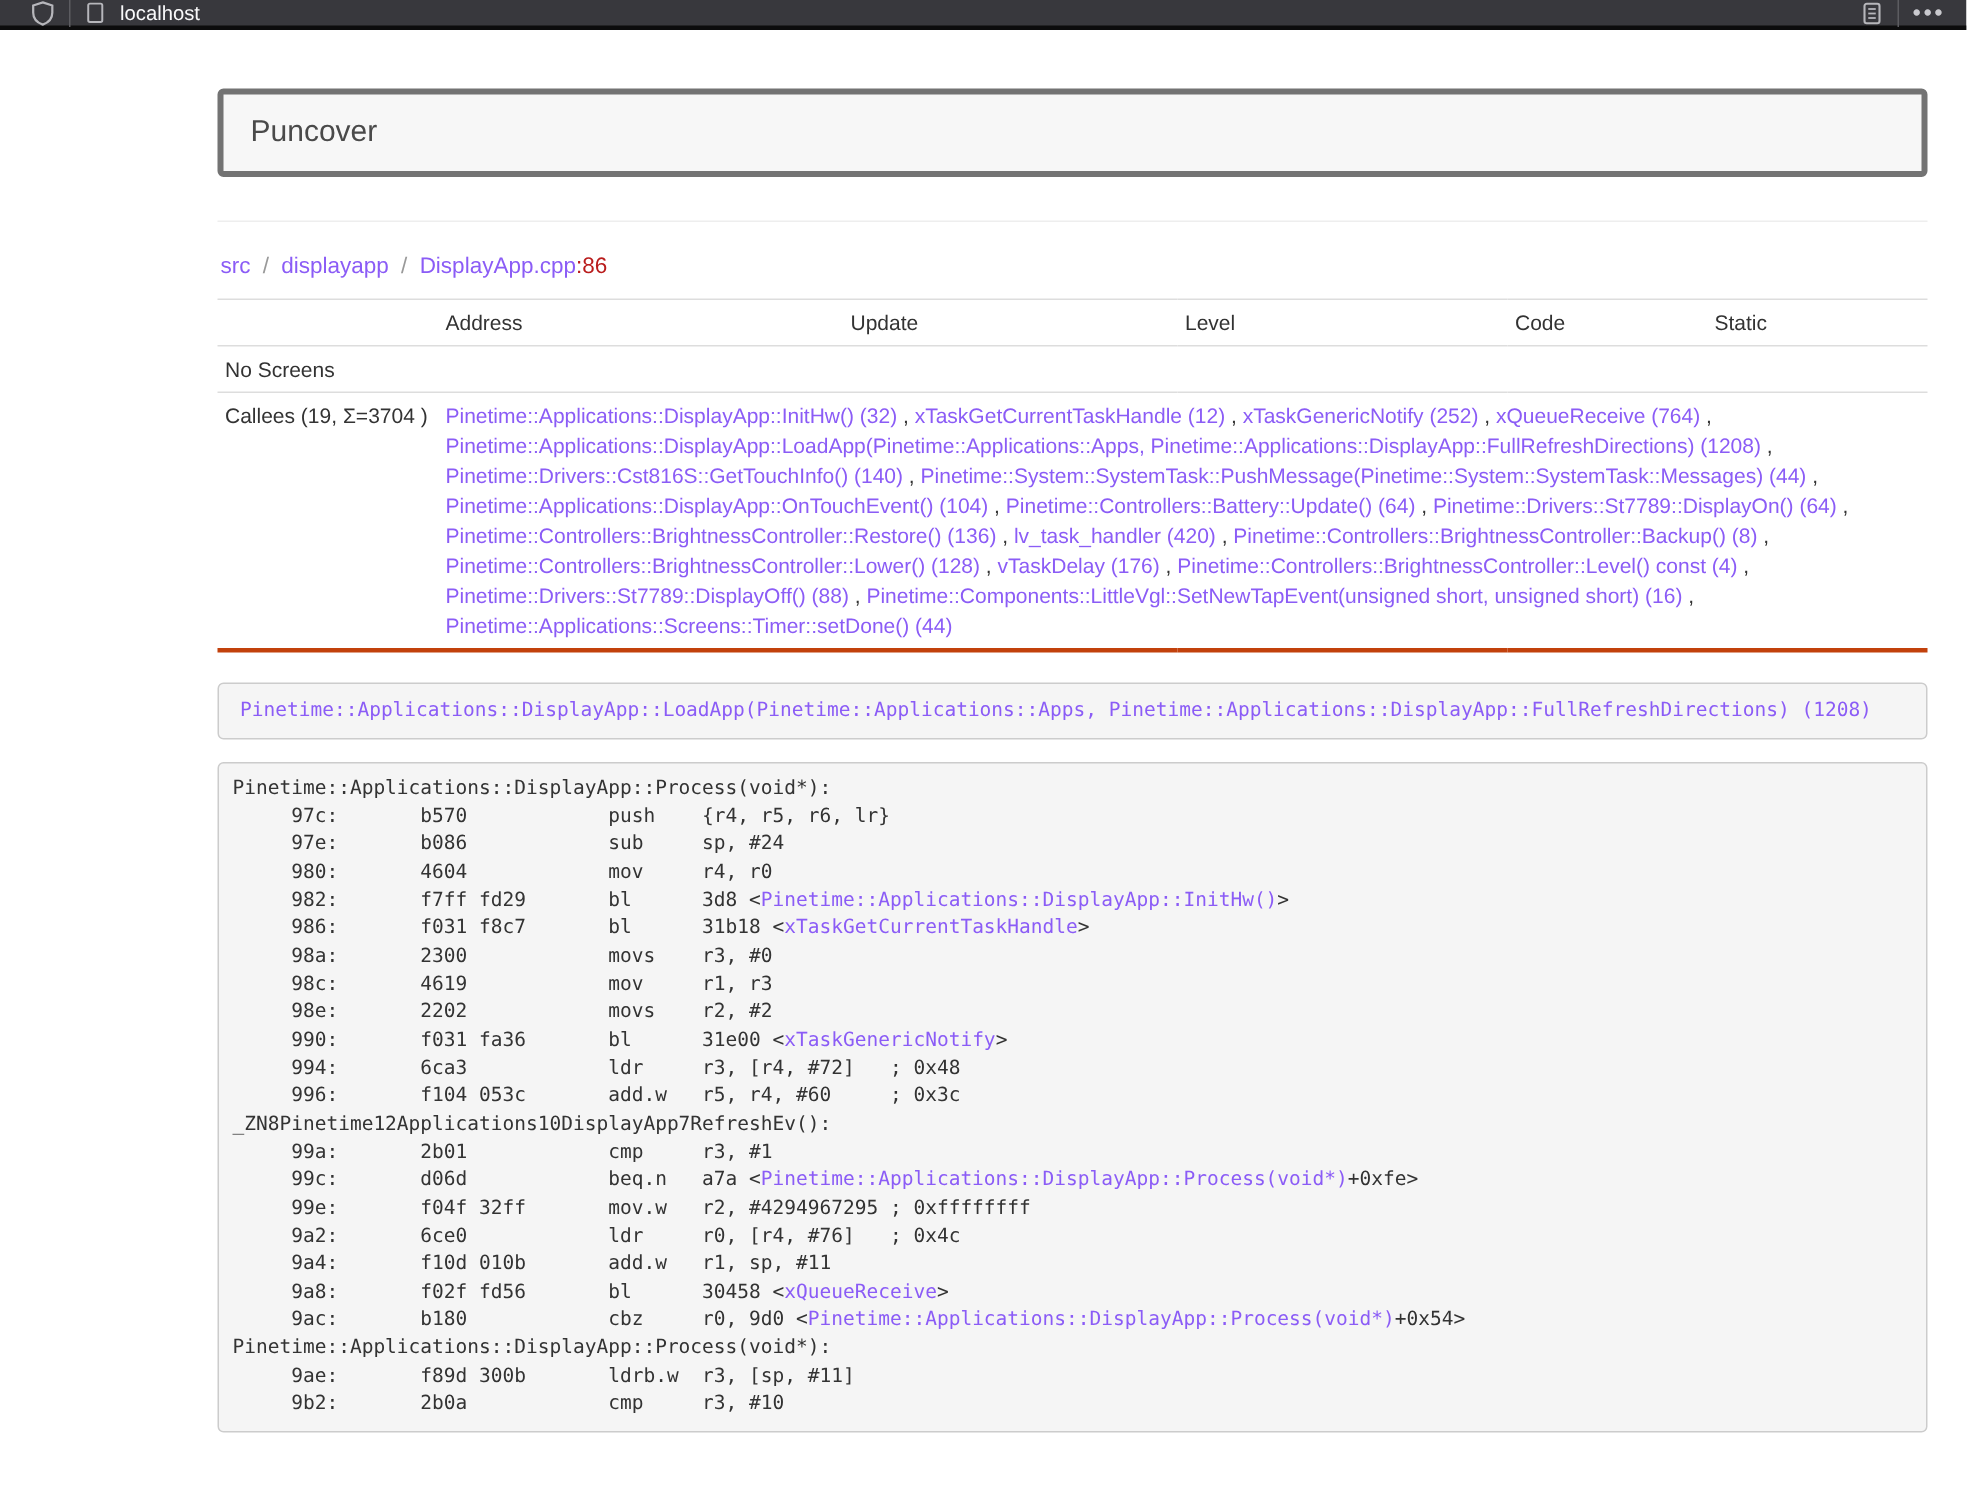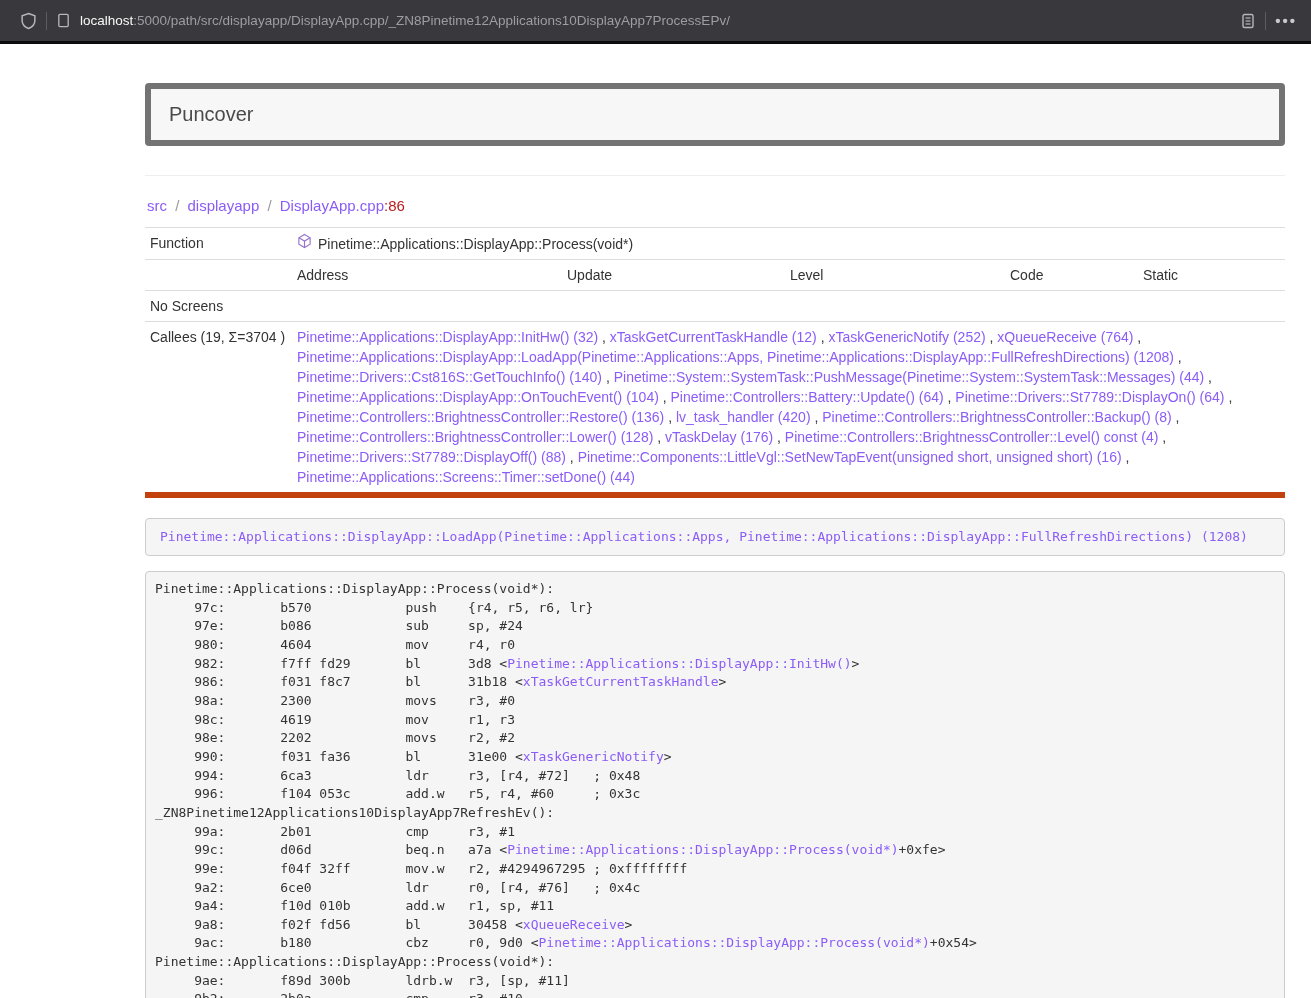--- a/index.html
+++ b/index.html
@@ -2,48 +2,48 @@
 <html><head>
 <meta charset="utf-8">
 <style>
   html,body{margin:0;padding:0;}
   body{
     width:1311px;height:998px;overflow:hidden;background:#fff;
     font-family:"Liberation Sans",sans-serif;color:#333;
   }
   
   .topbar{
-    height:44px;background:#38383d;border-bottom:3px solid #0c0c0d;
+    height:20px;background:#38383d;border-bottom:3px solid #0c0c0d;
     display:flex;align-items:center;padding:0 14px 0 20px;box-sizing:border-box;
   }
   .tb-icon{display:inline-flex;align-items:center;justify-content:center;flex:0 0 auto;}
   .tb-sep{width:1px;height:18px;background:#5c5c61;margin:0 9px;flex:0 0 auto;}
   .urlbox{flex:1 1 auto;display:flex;align-items:center;min-width:0;margin-left:9px;
     font-size:13.5px;white-space:nowrap;overflow:hidden;}
   .url-host{color:#f9f9fa;}
   .url-rest{color:#9d9da2;}
   .tb-right{display:flex;align-items:center;margin-left:auto;}
   .tb-dots{color:#c9c9ce;font-size:15px;letter-spacing:2px;font-weight:bold;line-height:1;}
   
   .page{margin-left:145px;width:1140px;}
   .panel{
-    margin-top:39px;background:#f7f7f7;border:6px solid #737373;border-radius:4px;
+    margin-top:39px;background:#f7f7f7;border:4px solid #737373;border-radius:4px;
     padding:14px 18px;font-size:20px;color:#4a4a4a;
   }
   hr.rule{border:0;border-top:1px solid #eee;margin:29px 0 0 0;}
   .breadcrumb{margin:21px 0 13px 2px;font-size:15px;}
   a{color:#8b5cf6;text-decoration:none;cursor:pointer;}
   .bc-sep{color:#999;padding:0 4px;}
   .bc-suffix{color:#b91c1c;}
   
   table.info{width:100%;border-collapse:collapse;font-size:14px;line-height:20px;table-layout:fixed;}
   table.info th,table.info td{
     border-top:1px solid #ddd;padding:5px;text-align:left;vertical-align:top;font-weight:normal;
   }
-  table.info .lastrow th,table.info .lastrow td{border-bottom:6px solid #c2410c;}
+  table.info .lastrow th,table.info .lastrow td{border-bottom:3px solid #c2410c;}
   th.rowlabel{font-weight:bold;}
   .subhead{font-weight:bold;}
   .fn-name-cell{display:flex;align-items:center;}
   .cube{margin-right:6px;flex:0 0 auto;}
   .callees a{white-space:normal;text-align:right;}
   .c-sep{color:#333;}
   
   .hlbox{
     margin-top:20px;background:#f5f5f5;border:1px solid #ccc;border-radius:4px;
     padding:9px 14px;font-family:"DejaVu Sans Mono","Liberation Mono",monospace;font-size:13px;line-height:18px;
@@ -66,21 +66,20 @@
       </svg>
   </span>
   <span class="tb-sep"></span>
   <span class="tb-icon">
     <svg width="15" height="17" viewBox="0 0 16 16">
         <rect x="3" y="1.5" width="10" height="13" rx="1.2" fill="none" stroke="#b6b6bb" stroke-width="1.4"></rect>
       </svg>
   </span>
   <div class="urlbox">
     <span class="url-host">localhost</span>
-      <span class="url-rest">:5000/path/src/displayapp/DisplayApp.cpp/_ZN8Pinetime12Applications10DisplayApp7ProcessEPv/</span>
   </div>
   <div class="tb-right">
     <span class="tb-icon">
       <svg width="16" height="18" viewBox="0 0 16 16">
           <rect x="3" y="1.5" width="10" height="13" rx="1.5" fill="none" stroke="#b6b6bb" stroke-width="1.4"></rect>
           <line x1="5.5" y1="5" x2="10.5" y2="5" stroke="#b6b6bb" stroke-width="1.2"></line>
           <line x1="5.5" y1="8" x2="10.5" y2="8" stroke="#b6b6bb" stroke-width="1.2"></line>
           <line x1="5.5" y1="11" x2="10.5" y2="11" stroke="#b6b6bb" stroke-width="1.2"></line>
         </svg>
     </span>
@@ -102,34 +101,20 @@
   <table class="info">
     <colgroup>
       <col style="width:147px">
         <col style="width:270px">
         <col style="width:223px">
       <col style="width:220px">
         <col style="width:133px">
         <col style="width:147px">
     </colgroup>
     <tbody>
-        <tr>
-      <th class="rowlabel">Function</th>
-      <td colspan="5">
-        <div class="fn-name-cell">
-          <span class="cube">
-            <svg width="15" height="16" viewBox="0 0 16 16">
-                  <path d="M8 1 L14 4.5 V11.5 L8 15 L2 11.5 V4.5 Z" fill="none" stroke="#9673c9" stroke-width="1.2"></path>
-                  <path d="M2 4.5 L8 8 L14 4.5 M8 8 V15" fill="none" stroke="#9673c9" stroke-width="1.2"></path>
-                </svg>
-          </span>
-          <span>Pinetime::Applications::DisplayApp::Process(void*)</span>
-        </div>
-      </td>
-    </tr>
     <tr>
       <th></th>
       <th class="subhead">Address</th>
       <th class="subhead">Update</th>
       <th class="subhead">Level</th>
       <th class="subhead">Code</th>
       <th class="subhead">Static</th>
     </tr>
     <tr>
       <th class="rowlabel">No Screens</th>

